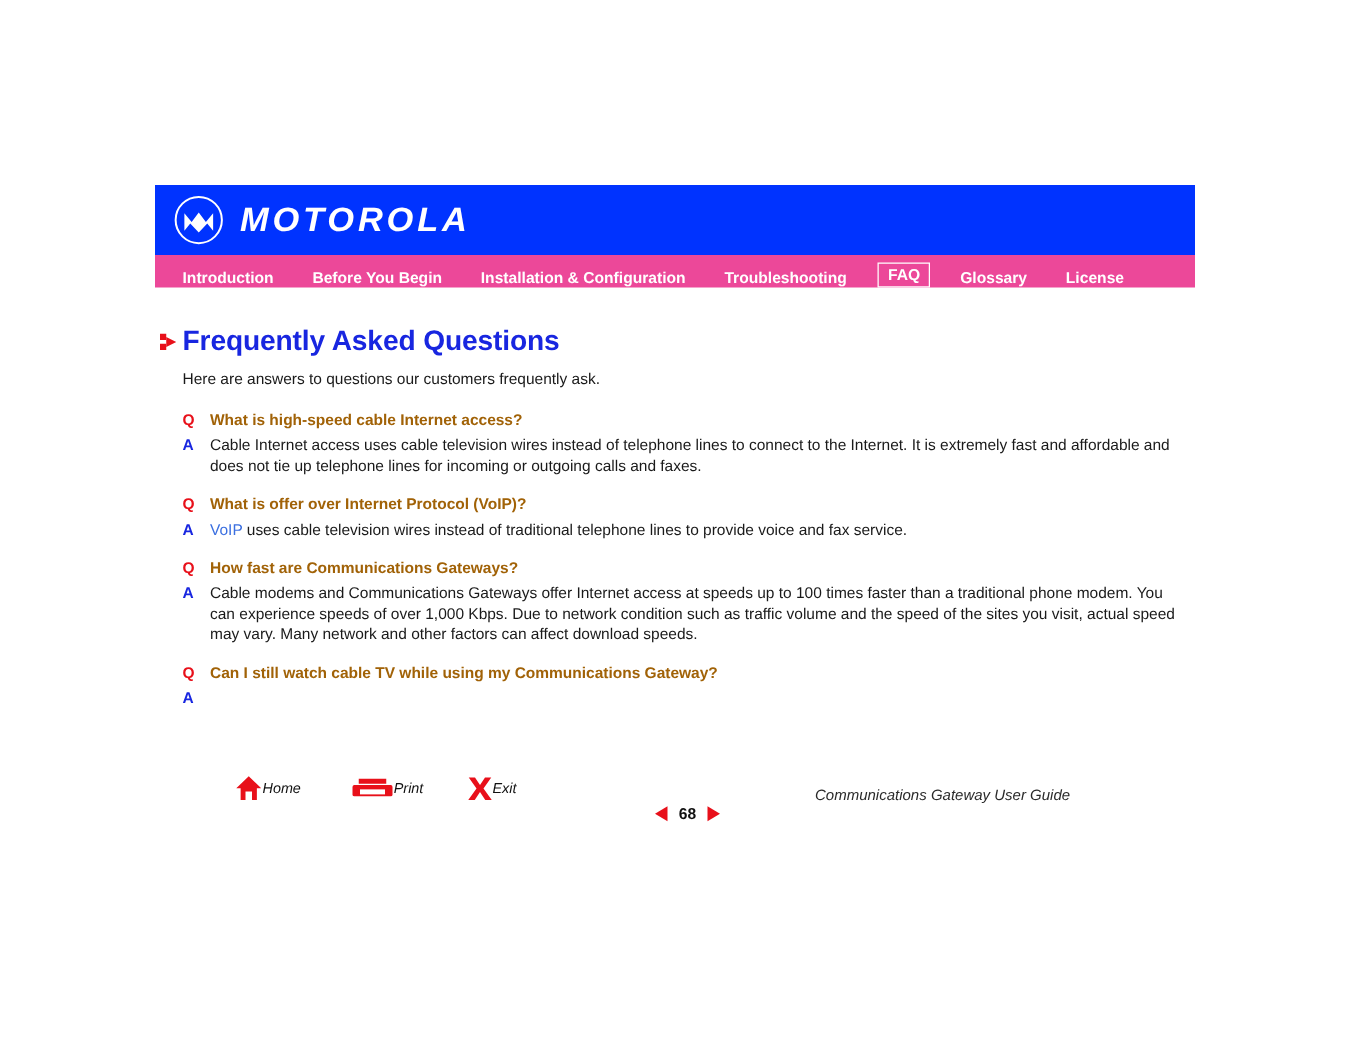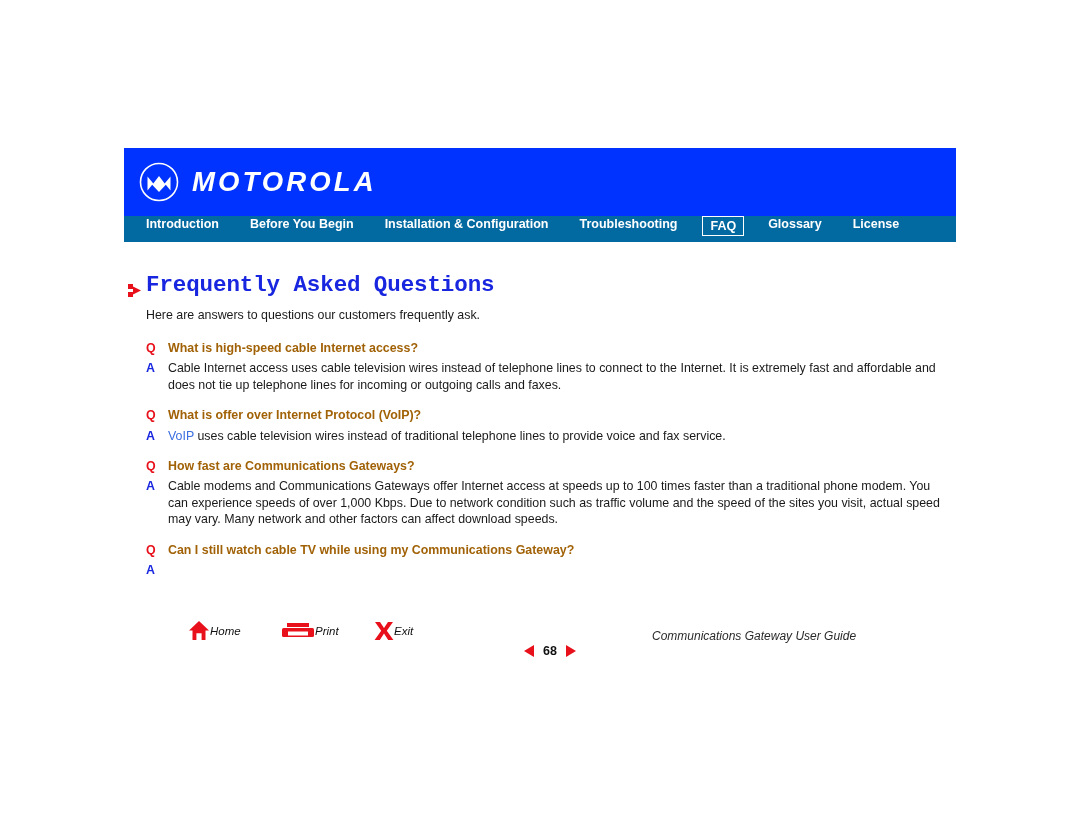--- a/index.html
+++ b/index.html
@@ -23,21 +23,21 @@
 
   
   .doc {
     position: absolute;
     left: 124px;
     top: 148px;
     width: 832px;
   }
   .brandbar {
     background: #0033ff;
-    height: 68px;
+    height: 56px;
     display: flex;
     align-items: center;
     padding-left: 14px;
     box-sizing: border-box;
   }
   .moto-logo {
     width: 42px;
     height: 42px;
     flex: 0 0 42px;
     position: relative;
@@ -50,24 +50,24 @@
     font-weight: bold;
     font-style: italic;
     letter-spacing: 3px;
     font-family: "Liberation Sans", sans-serif;
     transform: scaleX(1.02);
     transform-origin: left center;
   }
 
   
   .navbar {
-    background: #0369a1;
+    background: #ec4899;
     height: 26px;
     display: flex;
-    align-items: flex-start;
+    align-items: flex-end;
     padding-left: 22px;
     box-sizing: border-box;
   }
   .navitem {
     color: #ffffff;
     font-size: 12.5px;
     font-weight: bold;
     white-space: nowrap;
     padding: 0 0;
     margin-right: 31px;
@@ -77,24 +77,23 @@
     border: 1.5px solid #ffffff;
     padding: 1px 7px;
     margin-right: 24px;
     margin-left: -6px;
   }
   .navitem:last-child { margin-right: 0; }
 
   
   .title-row {
     display: flex;
-    align-items: flex-end;
+    align-items: center;
     margin-top: 30px;
     margin-left: 4px;
-    font-family: Liberation Mono, monospace;
   }
   .red-arrow {
     width: 13px;
     height: 15px;
     flex: 0 0 13px;
     margin-right: 5px;
   }
   .page-title {
     color: #1826e0;
     font-size: 22.5px;

